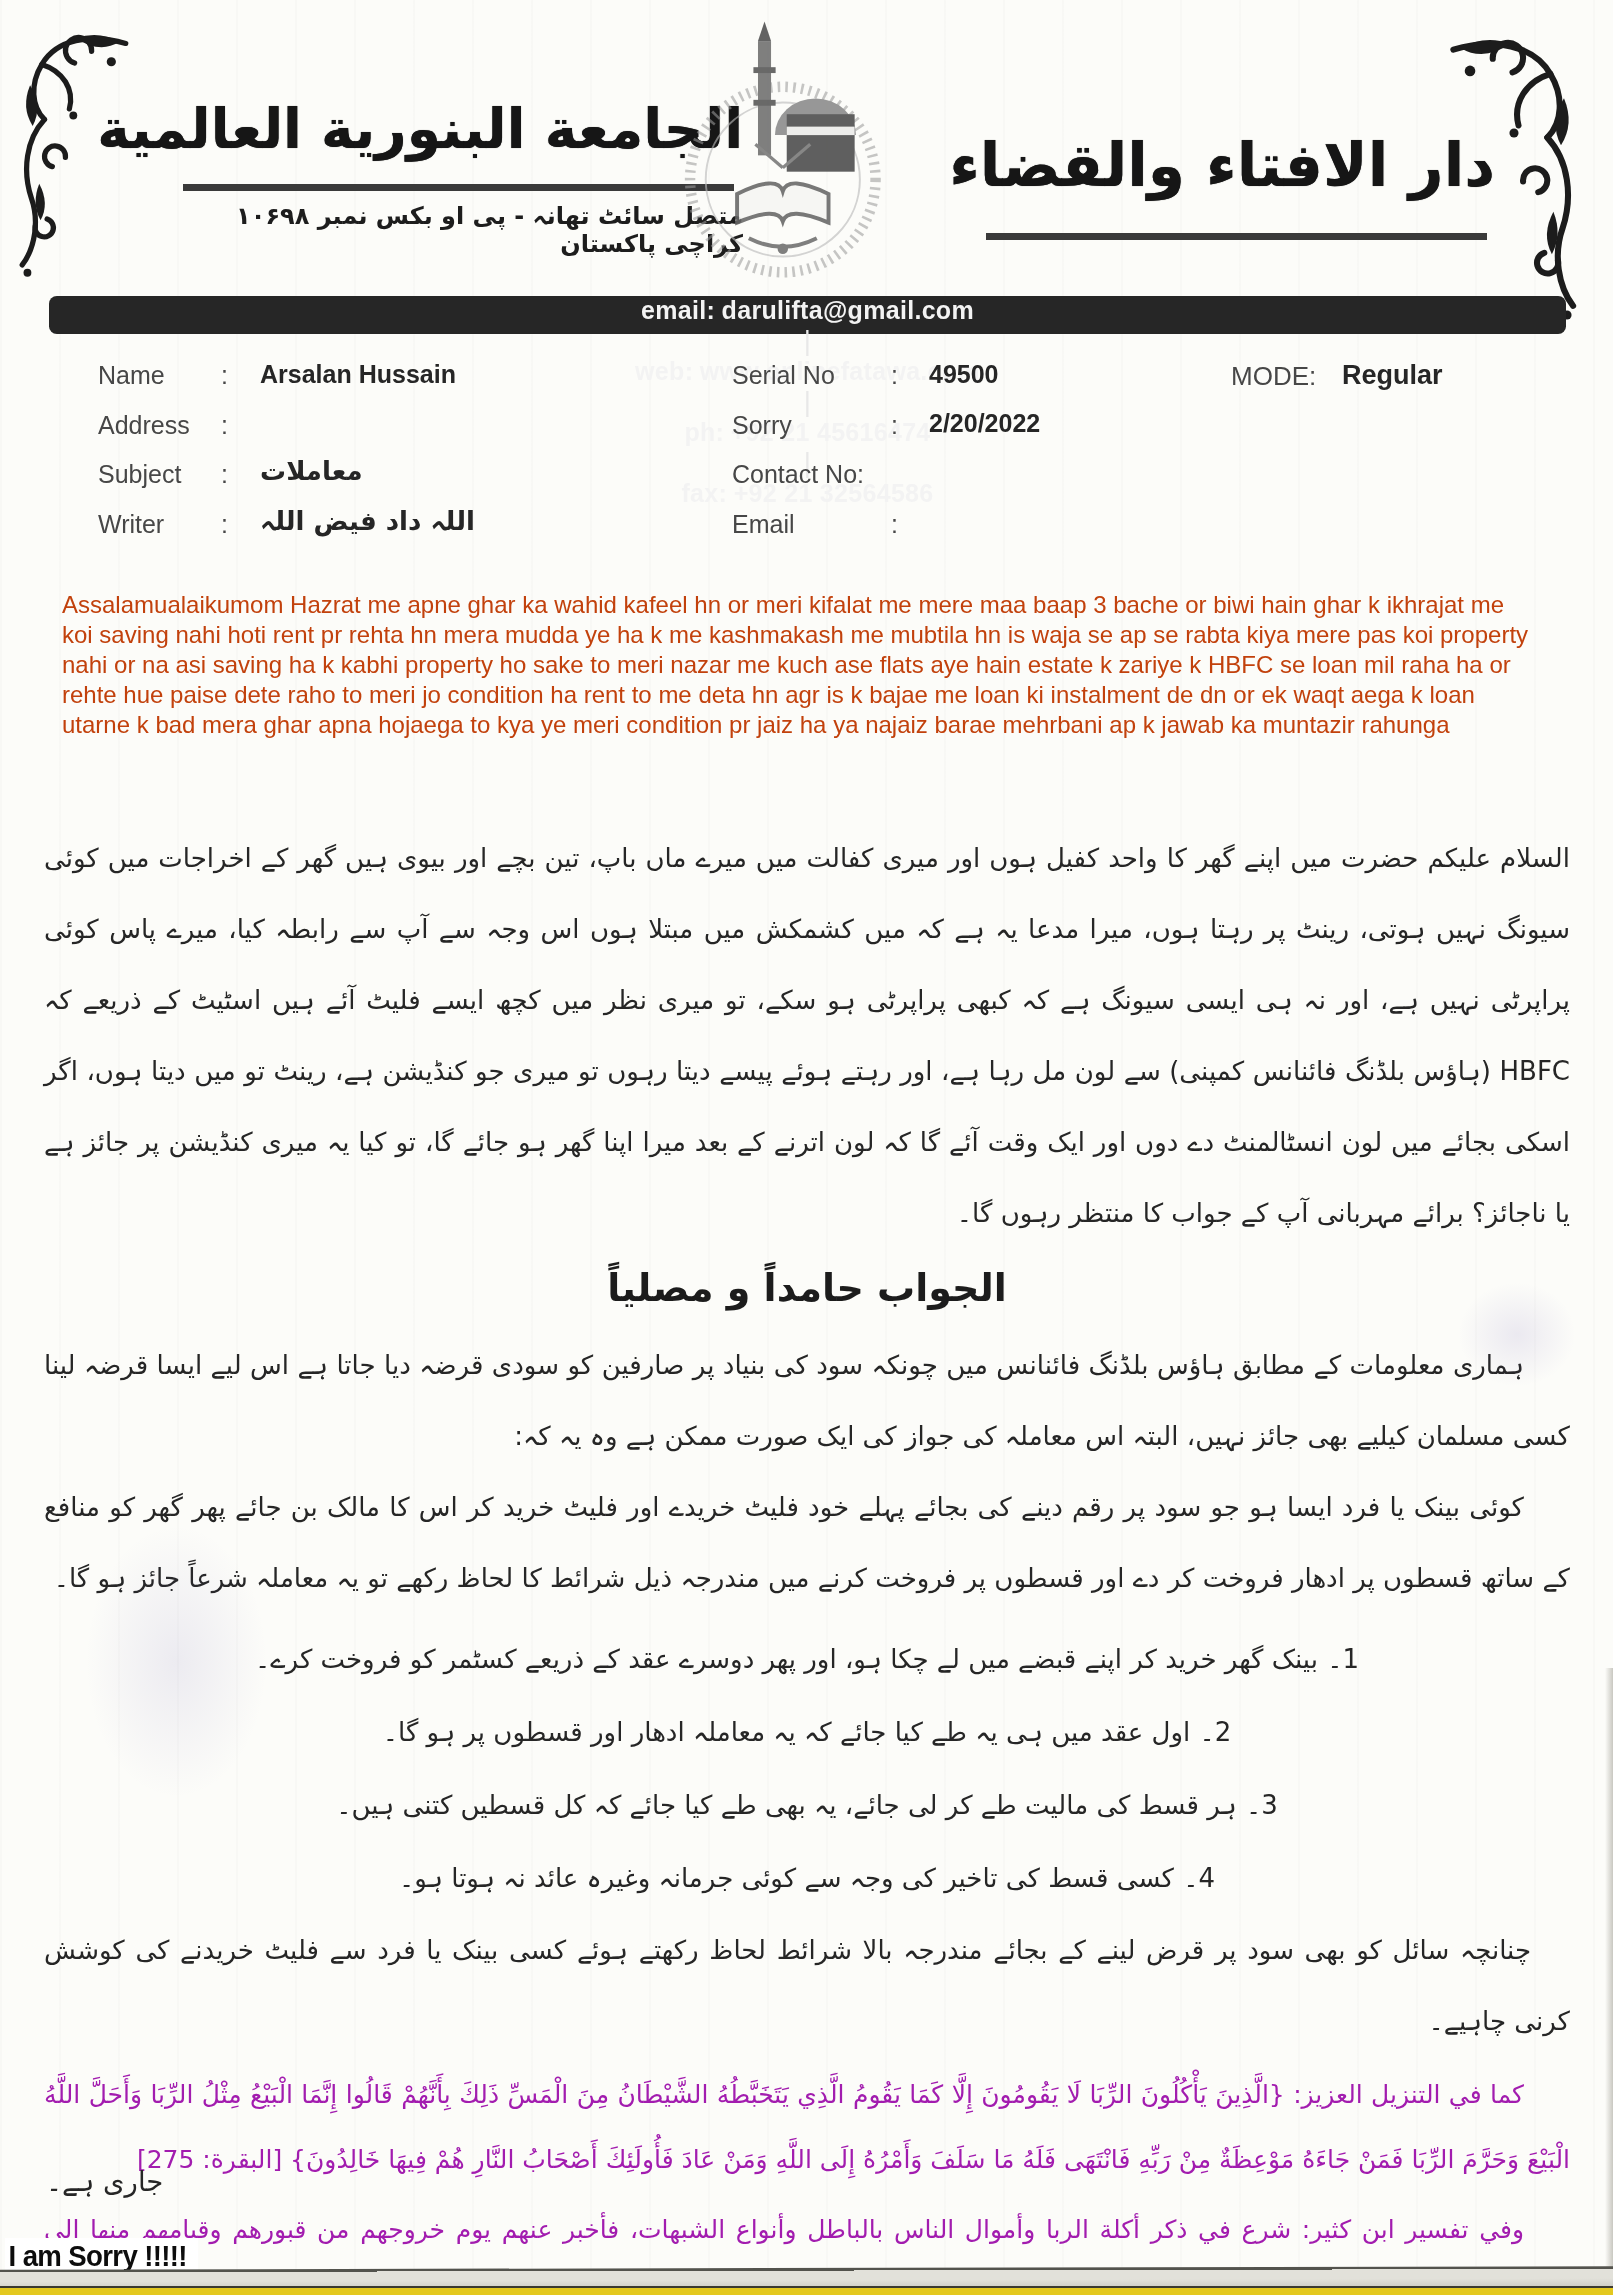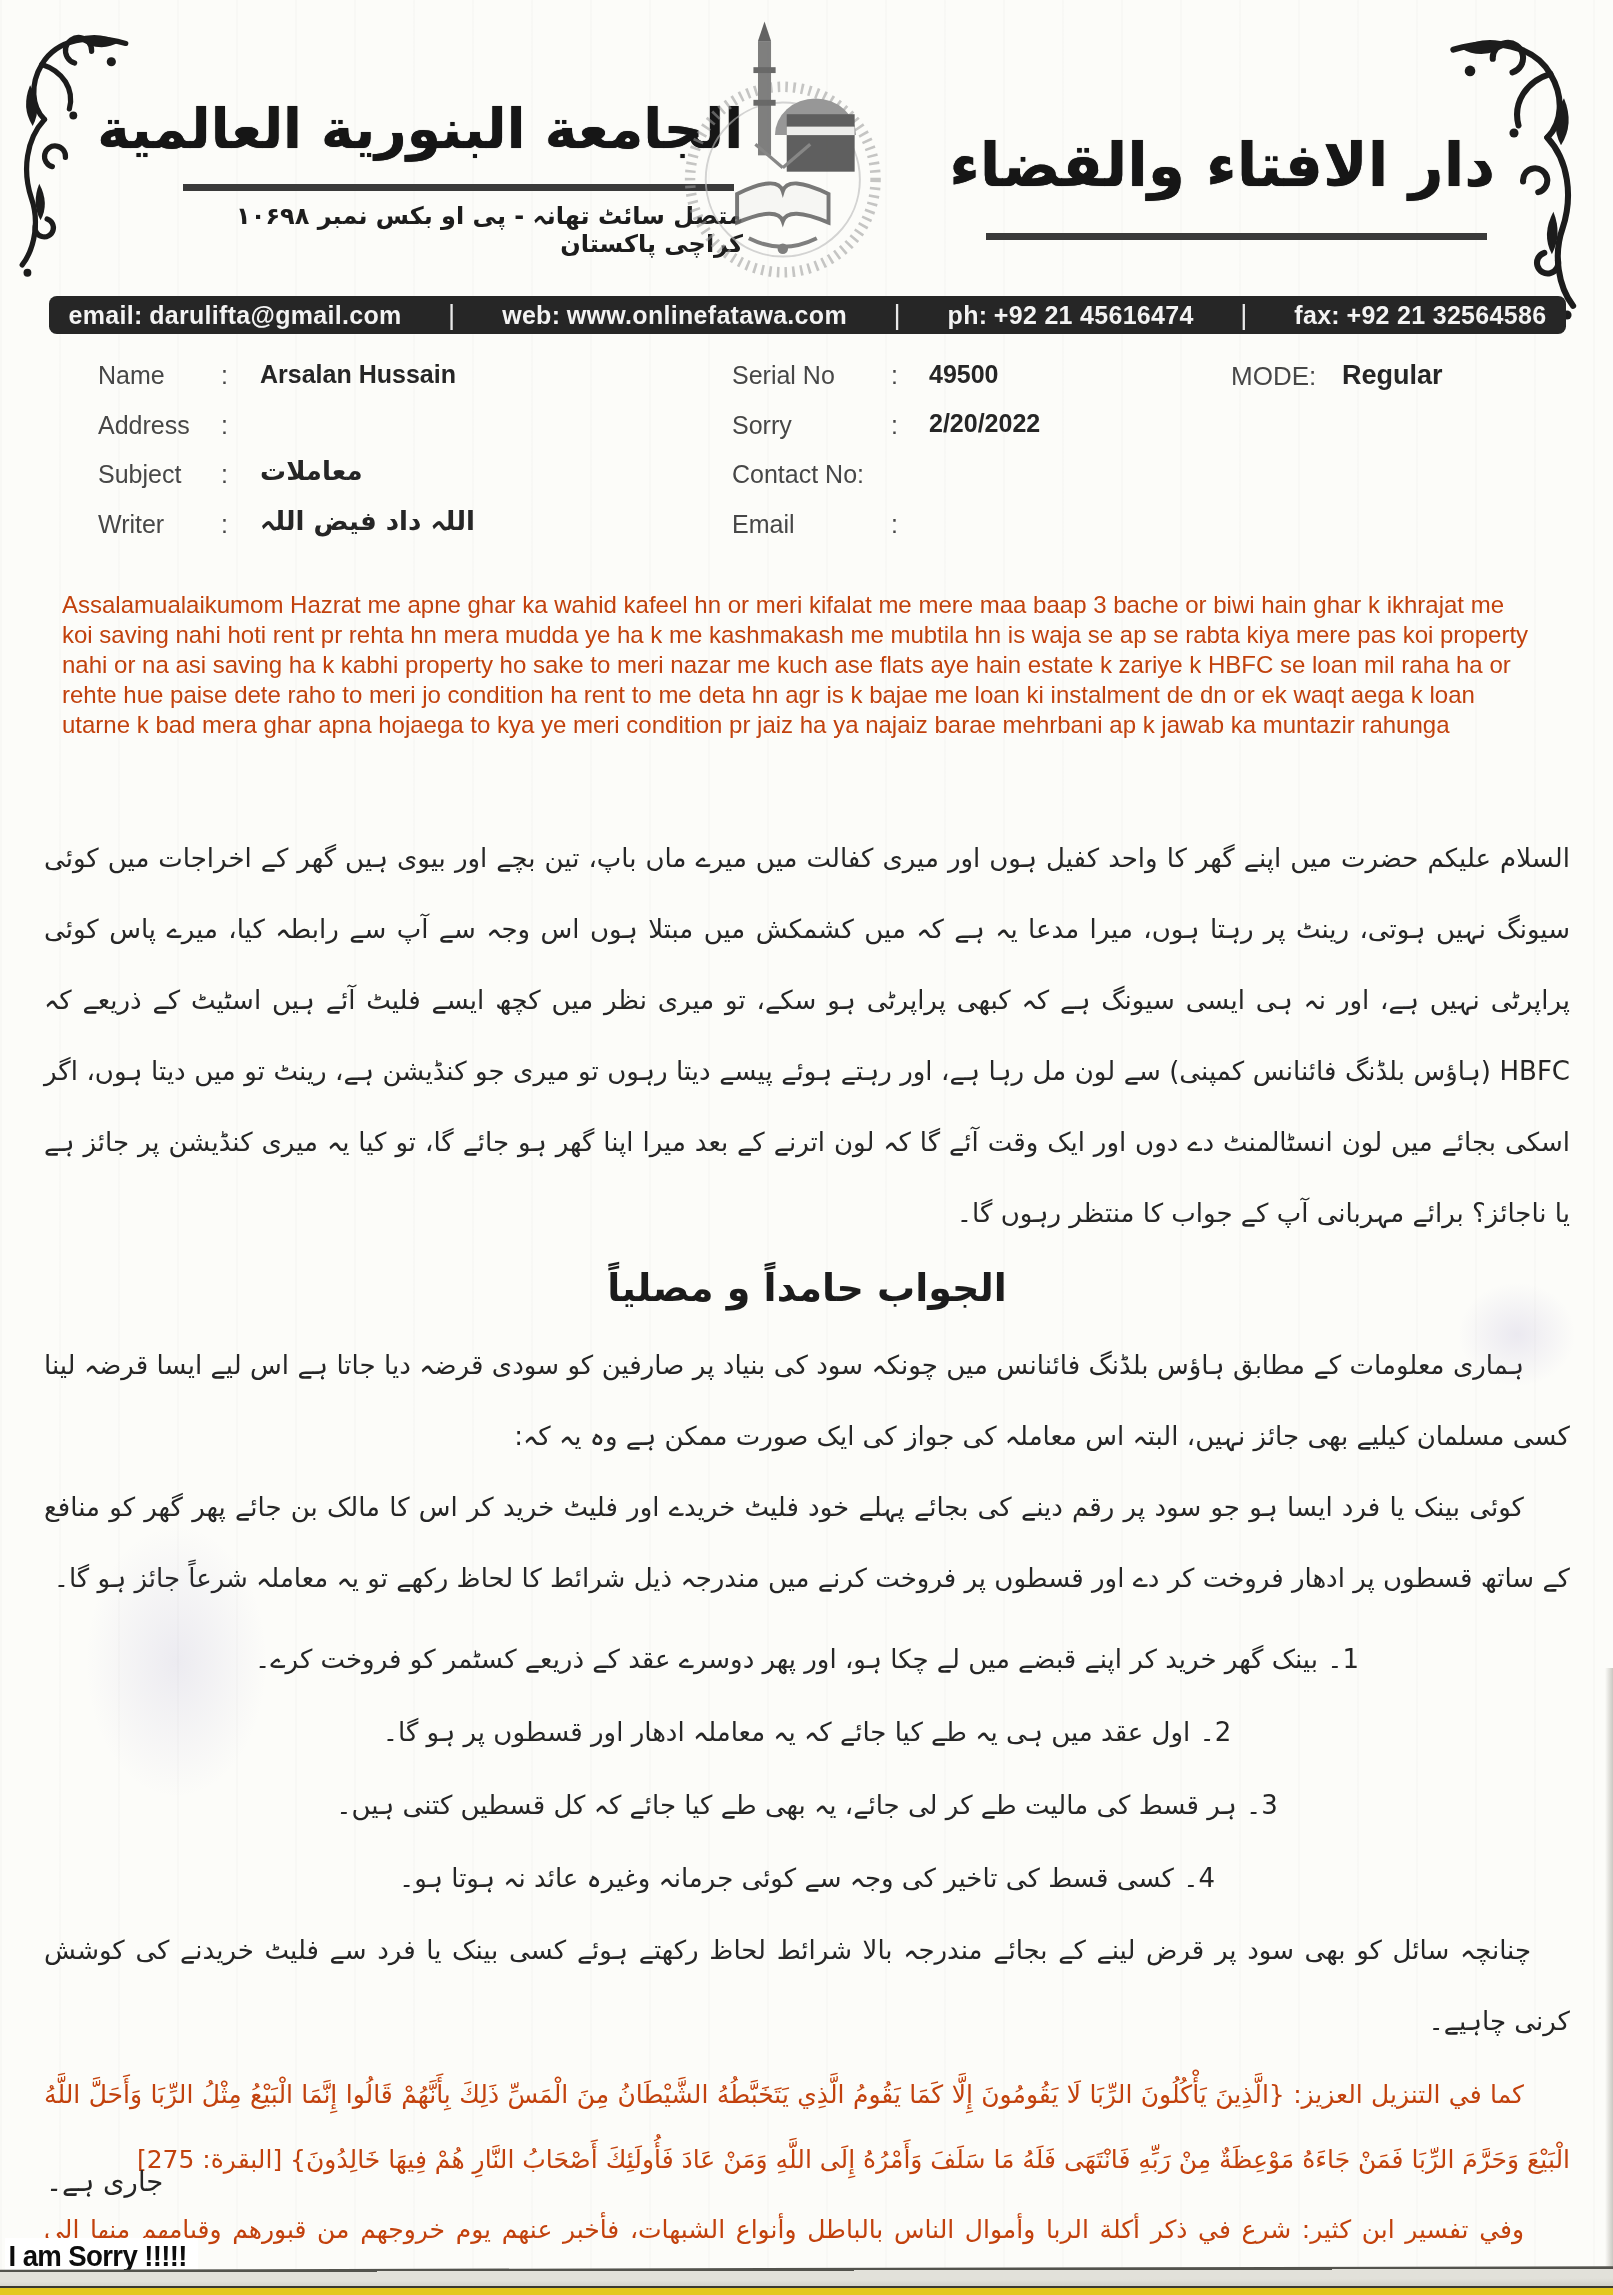--- a/index.html
+++ b/index.html
@@ -28,21 +28,21 @@
   .rule{height:7.2px;background:#3a3a3a;margin:10.5px auto 11.8px;width:97%;}
   .addr{
     font-family:"DejaVu Sans",sans-serif;direction:rtl;font-size:24px;font-weight:bold;color:#1d1d1d;
   }
   .logo{position:absolute;left:677px;top:16.3px;width:209px;height:265px;opacity:.88;}
   
   .contact-bar{
     position:absolute;left:49px;top:296px;width:1517px;height:38px;box-sizing:border-box;
     background:#262626;border-radius:7.8px;color:#f3f3f3;
     display:flex;align-items:center;justify-content:space-between;padding:0 19.6px;
-    font-size:25px;font-weight:bold;letter-spacing:0.3px;
+    font-size:25px;font-weight:bold;letter-spacing:0.3px;flex-direction:column;
   }
   .contact-bar .sep{font-weight:normal;font-size:27.5px;color:#e8e8e8;}
   .contact-bar .cl{margin-right:6.5px;}
   
   .form{position:absolute;left:0;top:353px;width:1613px;height:196px;font-size:25px;color:#474747;}
   .f-abs{position:absolute;white-space:nowrap;}
   .f-val{font-weight:bold;color:#262626;}
   .f-val.ar{font-family:"DejaVu Sans",sans-serif;direction:rtl;font-size:26px;}
   
   .question-en{
@@ -56,21 +56,21 @@
   }
   .q-ur{font-size:26px;line-height:71px;text-align:justify;margin:0;}
   .answer-heading{
     font-size:38px;font-weight:bold;text-align:center;margin:17px 0 19.6px;color:#1c1c1c;
   }
   .a-para{font-size:26px;line-height:71px;text-align:justify;margin:0;text-indent:46px;}
   .conditions{list-style:none;margin:9.2px 0 0;padding:0;font-size:26px;}
   .conditions li{line-height:73px;text-align:center;}
   .conditions .num{margin-left:9.2px;}
   .conclusion{font-size:26px;line-height:71px;text-align:justify;margin:0;text-indent:39px;}
-  .quote-ar{font-size:25px;line-height:65px;text-align:justify;margin:5.2px 0 0;text-indent:46px;color:#c2410c;}
+  .quote-ar{font-size:25px;line-height:65px;text-align:justify;margin:5.2px 0 0;text-indent:46px;color:#a21caf;}
   
   .jari{
     position:absolute;left:46px;top:2165px;direction:rtl;
     font-family:"DejaVu Sans",sans-serif;font-size:27.5px;color:#262626;
   }
   .sorry{
     position:absolute;left:5.2px;top:2238px;background:#ffffff;
     font-size:30px;font-weight:bold;color:#0d0d0d;letter-spacing:-0.7px;
     padding:1.3px 11.8px 3.9px 3.9px;transform:scaleX(.92);transform-origin:left;white-space:nowrap;
   }

